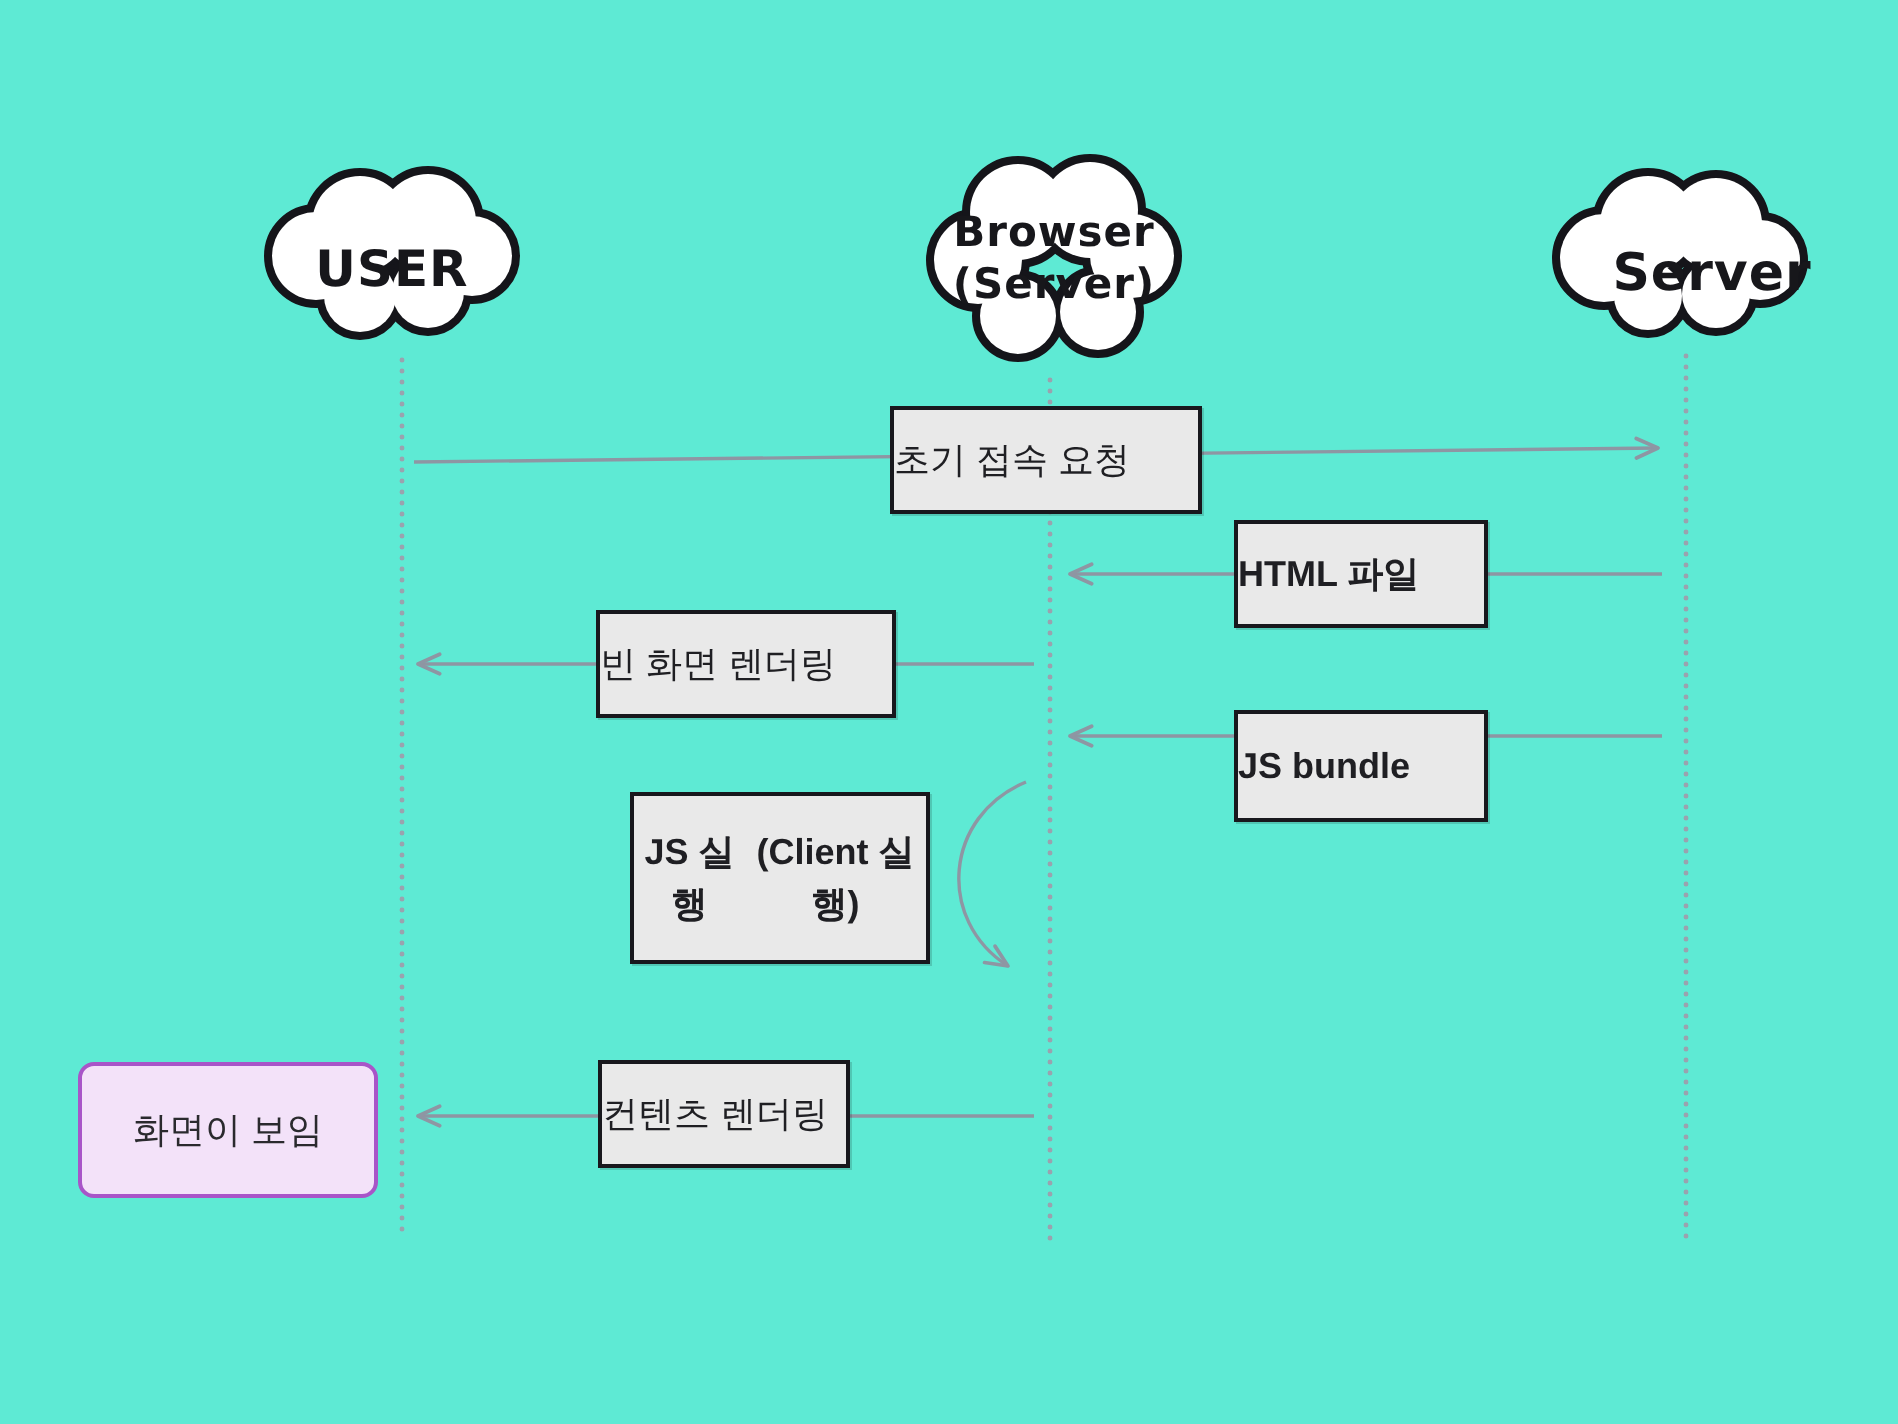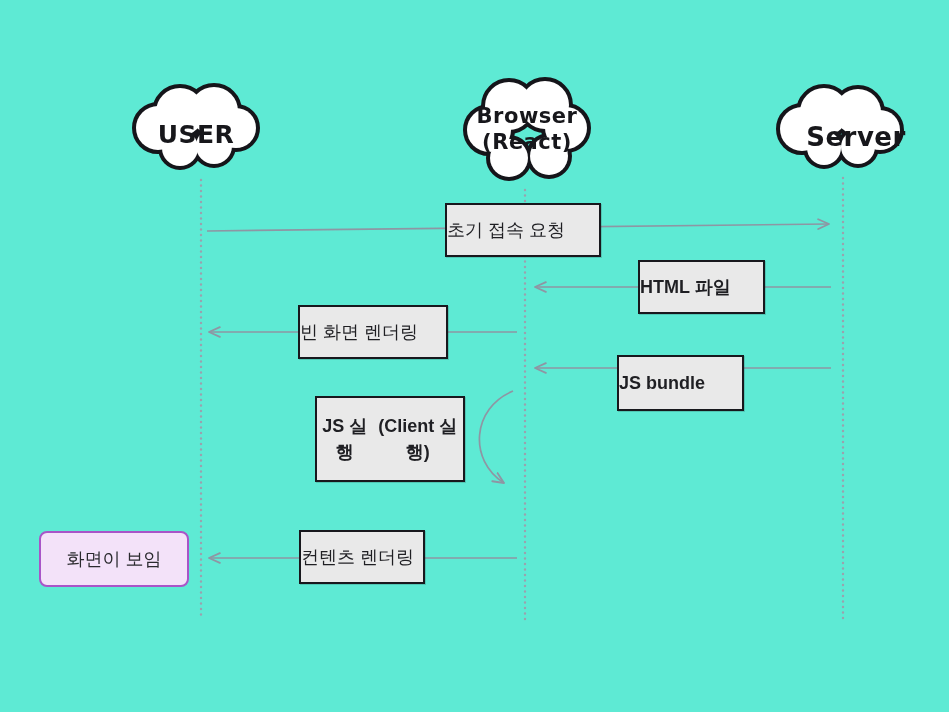--- a/index.html
+++ b/index.html
@@ -18,27 +18,27 @@
   .cloud-label.server{left:796px;top:121px;width:120px;font-size:26px;}
   
   .msg-box{
     position:absolute;display:flex;align-items:center;
     background:#e9e9e9;border:2.5px solid #18181d;border-radius:0;
     font-size:18px;text-align:center;line-height:1.45;box-sizing:border-box;
     box-shadow:1px 1px 0 rgba(0,0,0,0.15);
   }
   .msg-box.latin{font-weight:600;}
   #box-initial-request{left:445px;top:203px;width:156px;height:54px;}
-  #box-html-file{left:617px;top:260px;width:127px;height:54px;margin-left:21px;}
+  #box-html-file{left:617px;top:260px;width:127px;height:54px;}
   #box-blank-render{left:298px;top:305px;width:150px;height:54px;}
   #box-js-bundle{left:617px;top:335px;width:127px;height:56px;margin-top:20px;}
   #box-js-exec{left:315px;top:396px;width:150px;height:86px;flex-direction:row;}
   #box-content-render{left:299px;top:530px;width:126px;height:54px;}
   .note-box{
-    position:absolute;left:39px;top:531px;width:150px;height:56px;
+    position:absolute;left:39px;top:531px;width:150px;height:68px;
     display:flex;align-items:center;justify-content:center;
     background:#f3e2f9;border:2.5px solid #a855c8;border-radius:8px;
     font-size:18px;color:#2a2a2e;box-sizing:border-box;
   }
 </style>
 </head>
 <body>
 
 <div class="stage">
 
@@ -118,21 +118,21 @@
           <circle cx="880" cy="130" r="20"></circle>
         <circle cx="858" cy="147" r="17"></circle>
           <circle cx="824" cy="148" r="17"></circle>
       </g>
     </g>
   </svg>
 
   <div class="cloud-label user">USER</div>
   <div class="cloud-label browser">
     <div>Browser</div>
-    <div>(React)</div>
+    <div>(Server)</div>
   </div>
   <div class="cloud-label server">Server</div>
 
   <div class="msg-box" id="box-initial-request">
     <span>초기 접속 요청</span>
   </div>
 
   <div class="msg-box latin" id="box-html-file">
     <span>HTML 파일</span>
   </div>

